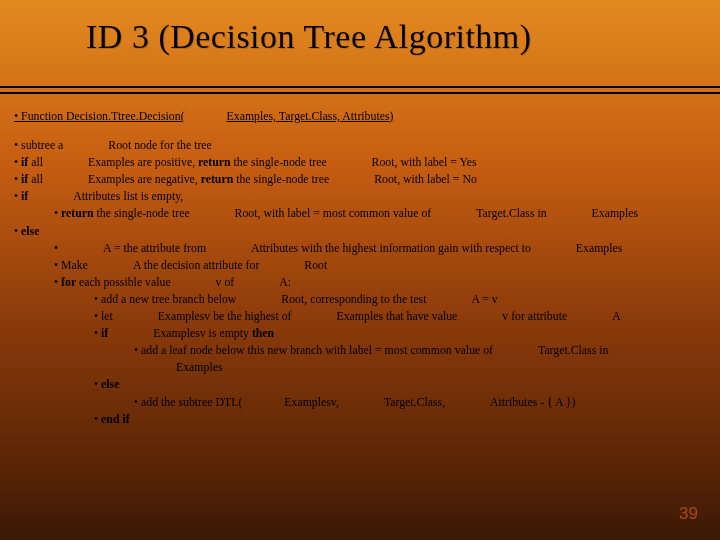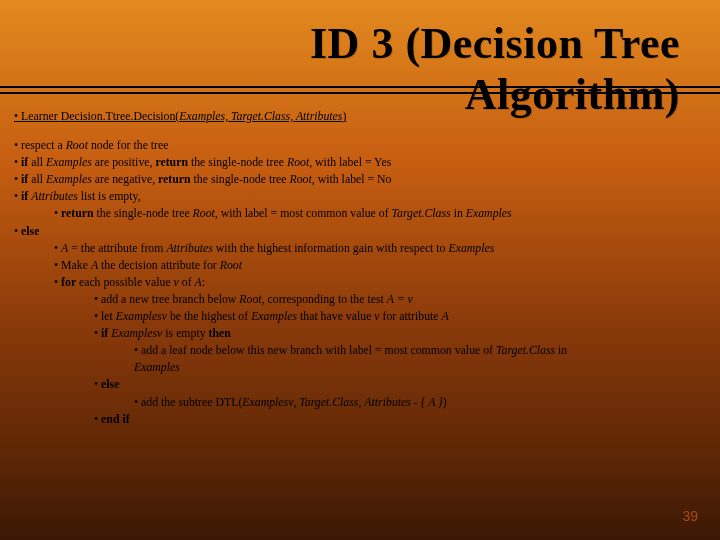--- a/index.html
+++ b/index.html
@@ -22,26 +22,25 @@
       #5c2606 85%,
       #3b1805 100%
     );
     color: #000;
   }
   .title {
     position: absolute;
     top: 18px;
     left: 86px;
     right: 40px;
-    font-size: 44px;
-    font-weight: bold;
+    font-size: 34px;
+    font-weight: normal;
     color: #000;
     text-shadow: 1px 1px 0 rgba(0,0,0,0.15);
     letter-spacing: 0.5px;
-    text-align: right;
   }
   .divider1 {
     position: absolute;
     top: 86px;
     left: 0;
     right: 0;
     height: 2px;
     background: #000;
   }
   .divider2 {
@@ -62,63 +61,63 @@
     line-height: 1.45;
     color: #000;
   }
   .body .line {
     white-space: nowrap;
   }
   .u {
     text-decoration: underline;
   }
   .i {
-    font-style: italic;
+    margin-left: 42px;
   }
   .b {
     font-weight: bold;
   }
   .bullet::before {
     content: "• ";
   }
   .ind0 { padding-left: 0px; }
   .ind1 { padding-left: 40px; }
   .ind2 { padding-left: 80px; }
   .ind3 { padding-left: 120px; }
   .ind4 { padding-left: 120px; } 
   .gap {
     height: 12px;
   }
   .pagenum {
     position: absolute;
     right: 22px;
     bottom: 16px;
-    font-size: 14px;
+    font-size: 17px;
     color: #a84a10;
     font-family: Arial, Helvetica, sans-serif;
   }
 </style>
 </head>
 <body>
 
 <div class="slide">
   <div class="title">ID 3 (Decision Tree Algorithm)</div>
   <div class="divider1"></div>
   <div class="divider2"></div>
 
   <div class="body">
 
     <div class="line ind0 u bullet">
-      <span>Learner </span><span>Decision.Ttree.Decision(</span><span class="i">Examples, Target.Class, Attributes</span><span>)</span>
+      <span>Function </span><span>Decision.Ttree.Decision(</span><span class="i">Examples, Target.Class, Attributes</span><span>)</span>
     </div>
 
     <div class="gap"></div>
 
     <div class="line ind0 bullet">
-      <span>respect a </span><span class="i">Root </span><span>node for the tree</span>
+      <span>subtree a </span><span class="i">Root </span><span>node for the tree</span>
     </div>
 
     <div class="line ind0 bullet">
       <span class="b">if </span><span>all </span><span class="i">Examples</span><span> are positive, </span><span class="b">return </span><span>the single-node tree </span><span class="i">Root</span><span>, with label = Yes</span>
     </div>
 
     <div class="line ind0 bullet">
       <span class="b">if </span><span>all </span><span class="i">Examples</span><span> are negative, </span><span class="b">return </span><span>the single-node tree </span><span class="i">Root</span><span>, with label = No</span>
     </div>
 

